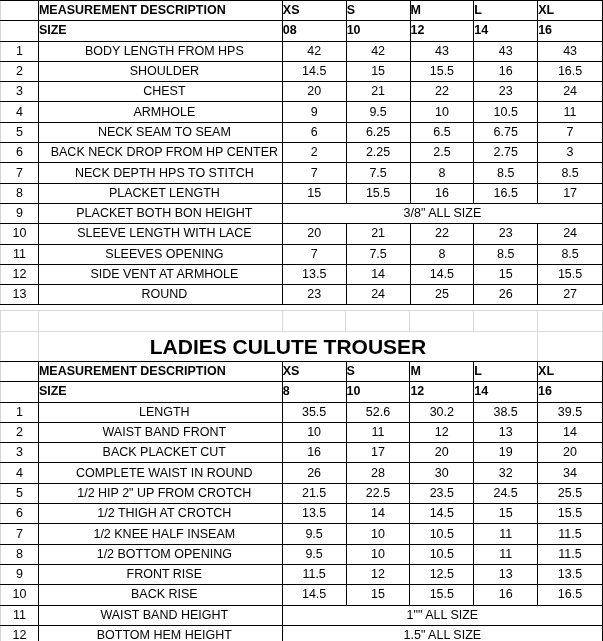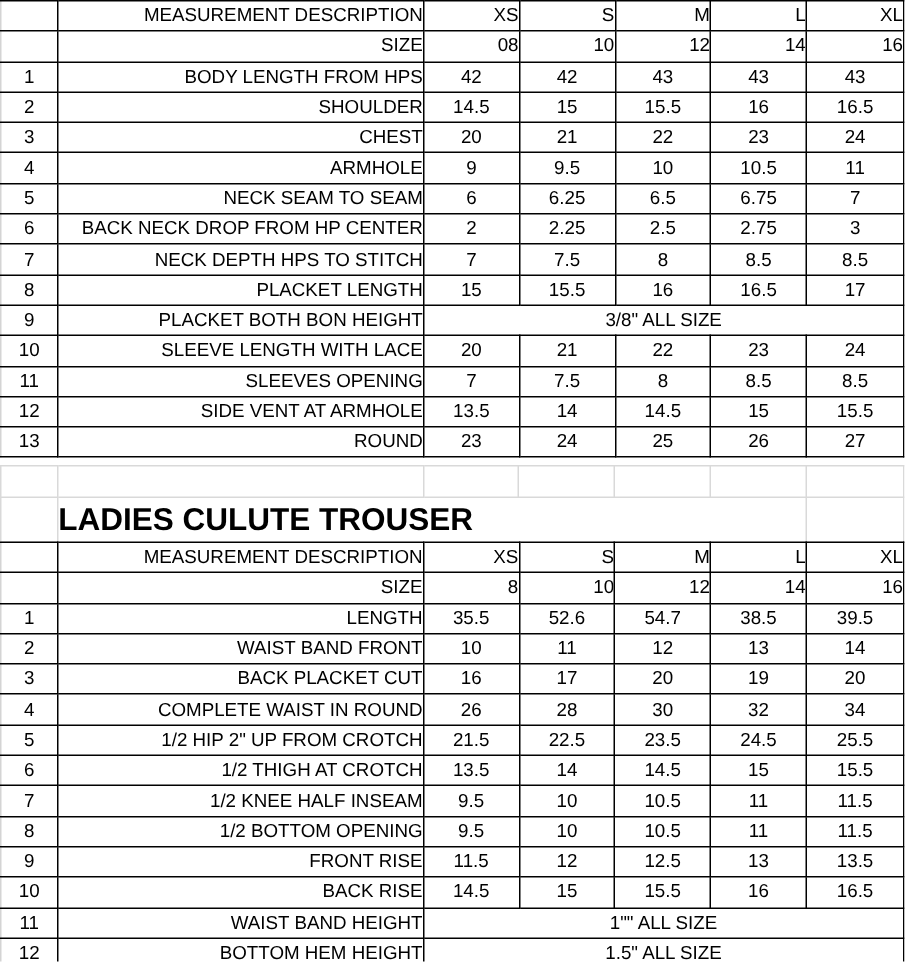--- a/index.html
+++ b/index.html
@@ -2,32 +2,32 @@
 <html><head>
 <meta charset="utf-8">
 <style>
   html, body { margin:0; padding:0; background:#fff; }
   body { width:603px; height:641px; overflow:hidden; position:relative;
          font-family:"Liberation Sans", sans-serif; color:#000; }
   table { border-collapse:collapse; table-layout:fixed; position:absolute; left:0; }
   td { padding:0; font-size:12.5px; white-space:nowrap; overflow:hidden; height:19.3px; line-height:19px; }
   col.c0 { width:38px; } col.c1 { width:244px; } col.cs { width:64px; } col.cl { width:65px; }
   .num { text-align:center; }
-  .desc { text-align:right; padding-left:8px; }
+  .desc { text-align:center; padding-left:8px; }
   .val { text-align:center; }
   .b { border:1px solid #000; }
   .nb { border-left:1px solid #d4d4d4; border-top:1px solid #000; border-bottom:1px solid #000; border-right:1px solid #000; }
-  .hdr { font-weight:normal; text-align:right; }
+  .hdr { font-weight:bold; text-align:left; }
   .grid { border:1px solid #d9d9d9; }
   #t1 { top:0; }
   #gap { top:310px; }
   #t2 { top:361px; }
   .gaprow td { height:20px; }
   .titlerow td { height:29px; }
-  .title { font-weight:bold; font-size:21px; text-align:left; line-height:29px; }
+  .title { font-weight:bold; font-size:21px; text-align:center; line-height:29px; }
 </style>
 </head>
 <body>
 
 <table id="t1">
   <colgroup>
       <col class="c0">
       <col class="c1">
       <col class="cs">
       <col class="cs">
@@ -225,21 +225,21 @@
         <td class="b hdr">10</td>
         <td class="b hdr">12</td>
         <td class="b hdr">14</td>
         <td class="b hdr">16</td>
       </tr>
       <tr>
         <td class="nb num">1</td>
         <td class="b desc">LENGTH</td>
         <td class="b val">35.5</td>
         <td class="b val">52.6</td>
-        <td class="b val">54.7</td>
+        <td class="b val">30.2</td>
         <td class="b val">38.5</td>
         <td class="b val">39.5</td>
       </tr>
       <tr>
         <td class="nb num">2</td>
         <td class="b desc">WAIST BAND FRONT</td>
         <td class="b val">10</td>
         <td class="b val">11</td>
         <td class="b val">12</td>
         <td class="b val">13</td>

